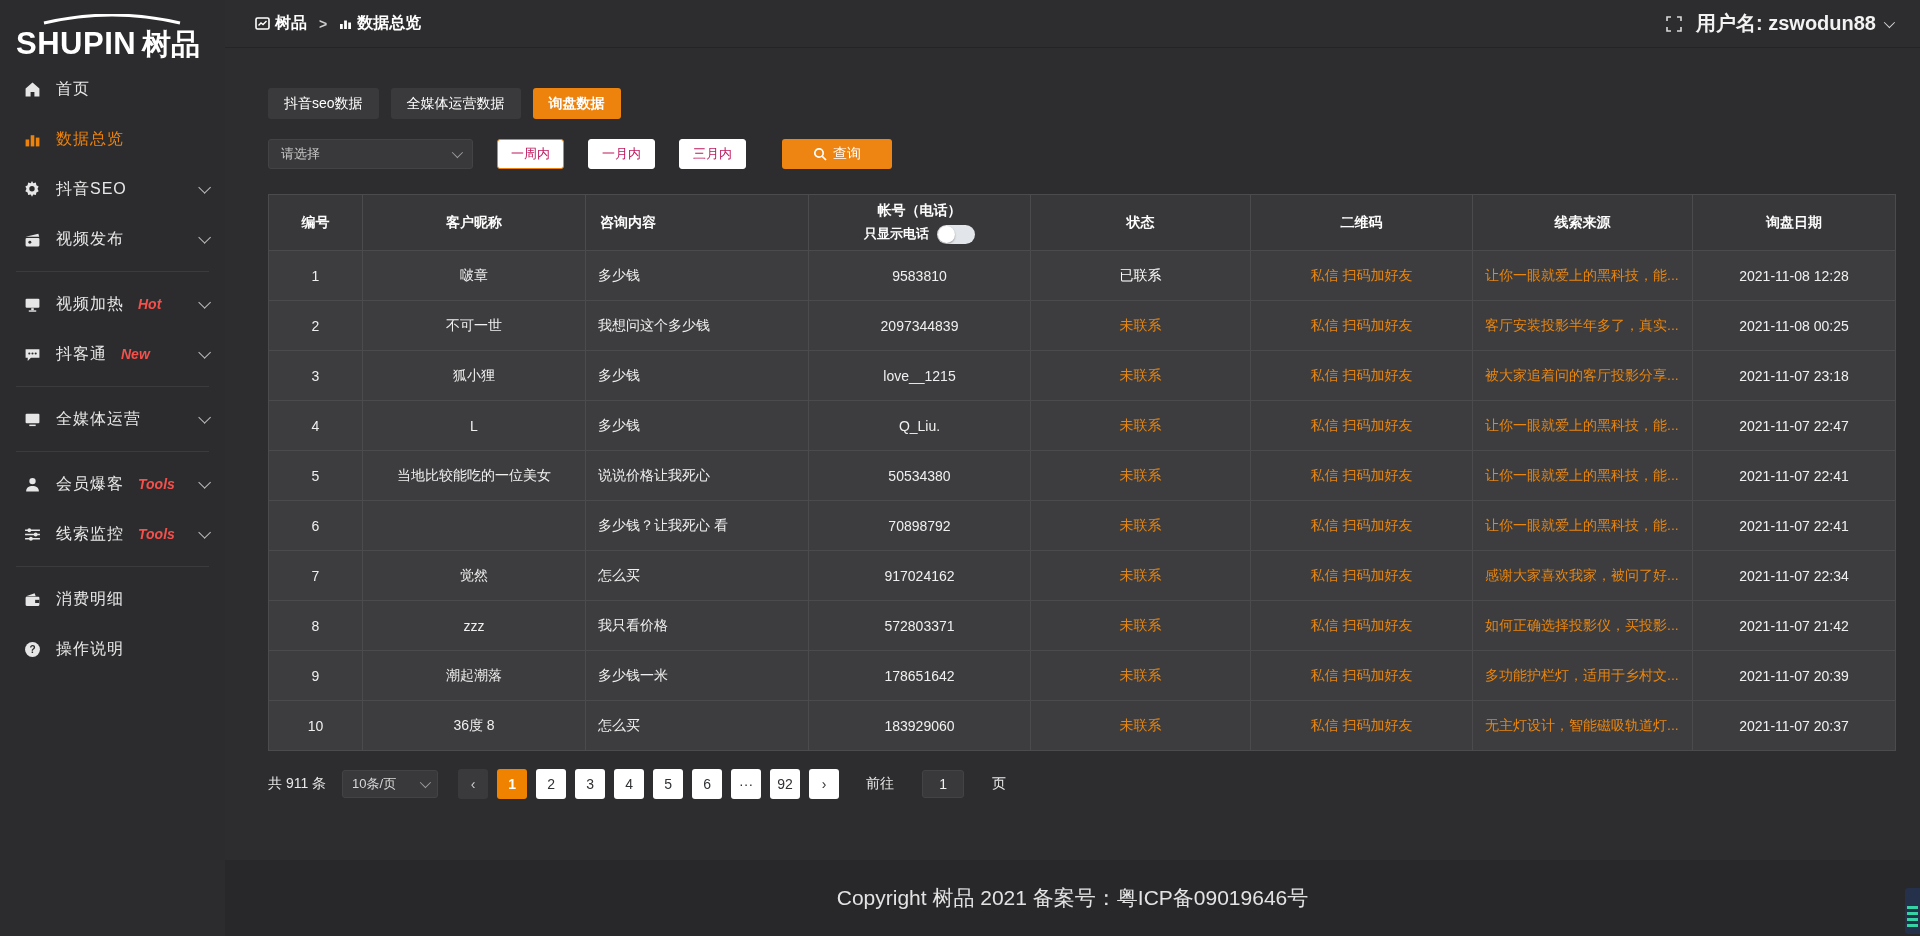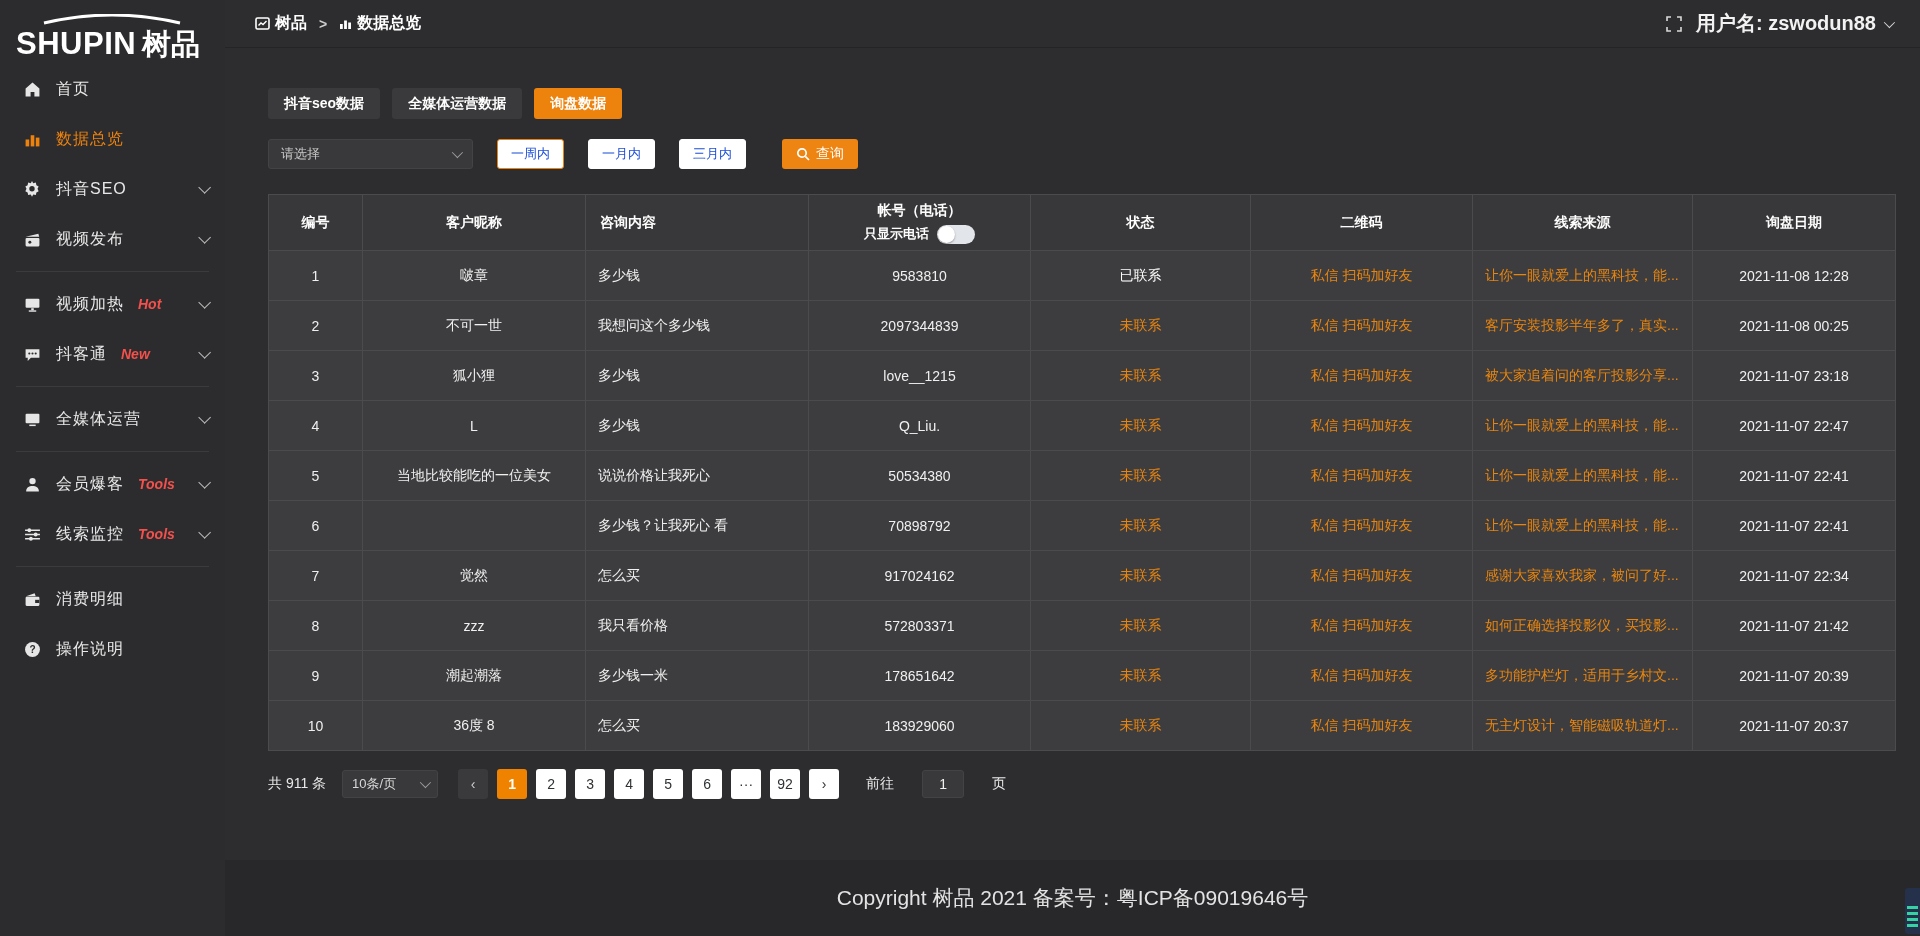--- a/index.html
+++ b/index.html
@@ -29,29 +29,29 @@
   .crumb { display:flex; align-items:center; font-size:16px; font-weight:bold; color:#fff; }
   .crumb .bc-icon { margin-right:5px; display:flex; }
   .crumb-sep { margin:0 12px; color:#cfcfcf; font-weight:bold; font-size:14px; }
   .header-right { margin-left:auto; display:flex; align-items:center; gap:14px; }
   .fs-icon { display:flex; cursor:pointer; }
   .user-name { font-size:20px; font-weight:bold; color:#f2f2f2; cursor:pointer; display:flex; align-items:center; }
   .user-name .chev2 { width:8px; height:8px; border-right:1.6px solid #d5d5d5; border-bottom:1.6px solid #d5d5d5; transform:rotate(45deg) translateY(-2px); margin-left:8px; }
   
   .main { position:absolute; left:225px; top:49px; right:0; bottom:76px; padding:39px 25px 0 43px; background:#2d2d2f; }
   .tabs { display:flex; gap:12px; }
-  .tab { height:31px; line-height:31px; padding:0 16px; background:#3a3a3c; color:#fff; font-size:14px; border-radius:3px; cursor:pointer;font-weight:bold; }
+  .tab { height:31px; line-height:31px; padding:0 16px; background:#3a3a3c; color:#fff; font-size:14px; border-radius:3px; cursor:pointer; }
   .tab.active { background:#ed820d; font-weight:bold; }
   .filter-row { margin-top:20px; display:flex; align-items:center; gap:24px; }
   .select-box { width:205px; height:30px; background:#39393b; border:1px solid #434345; border-radius:3px; display:flex; align-items:center; justify-content:space-between; padding:0 12px; cursor:pointer; }
   .select-box .sel-text { font-size:13px; color:#c9c9c9; }
   .chev3 { width:8px; height:8px; border-right:1.5px solid #9b9b9b; border-bottom:1.5px solid #9b9b9b; transform:rotate(45deg) translateY(-2px); }
-  .range-btn { height:30px; padding:0 13px; background:#fff; border:1px solid #fff; border-radius:3px; color:#1d4ed8; font-size:13px; display:flex; align-items:center; cursor:pointer; }
+  .range-btn { height:30px; padding:0 13px; background:#fff; border:1px solid #fff; border-radius:3px; color:#be185d; font-size:13px; display:flex; align-items:center; cursor:pointer; }
   .range-btn.selected { border:1px solid #ed820d; }
-  .search-btn { height:30px; margin-left:12px; padding:0 14px; background:#ee8411; border-radius:3px; color:#fff; font-size:14px; display:flex; align-items:center; gap:6px; cursor:pointer; }
+  .search-btn { height:30px; margin-left:12px; padding:0 31px; background:#ee8411; border-radius:3px; color:#fff; font-size:14px; display:flex; align-items:center; gap:6px; cursor:pointer; }
   
   table { margin-top:25px; width:100%; border-collapse:collapse; table-layout:fixed; }
   th,td { border:1px solid #4b4b4d; font-size:14px; }
   thead th { background:#38383a; height:56px; font-weight:bold; color:#fdfdfd; text-align:center; }
   thead th.l { text-align:left; padding-left:14px; }
   tbody td { background:#3d3d3f; height:50px; color:#f0f0f0; text-align:center; padding:0 12px; white-space:nowrap; overflow:hidden; }
   tbody td.l { text-align:left; }
   td.qr, td.src { color:#e8850f; cursor:pointer; }
   .status-badge.contacted { color:#fdfdfd; }
   .status-badge.pending { color:#e8850f; }

